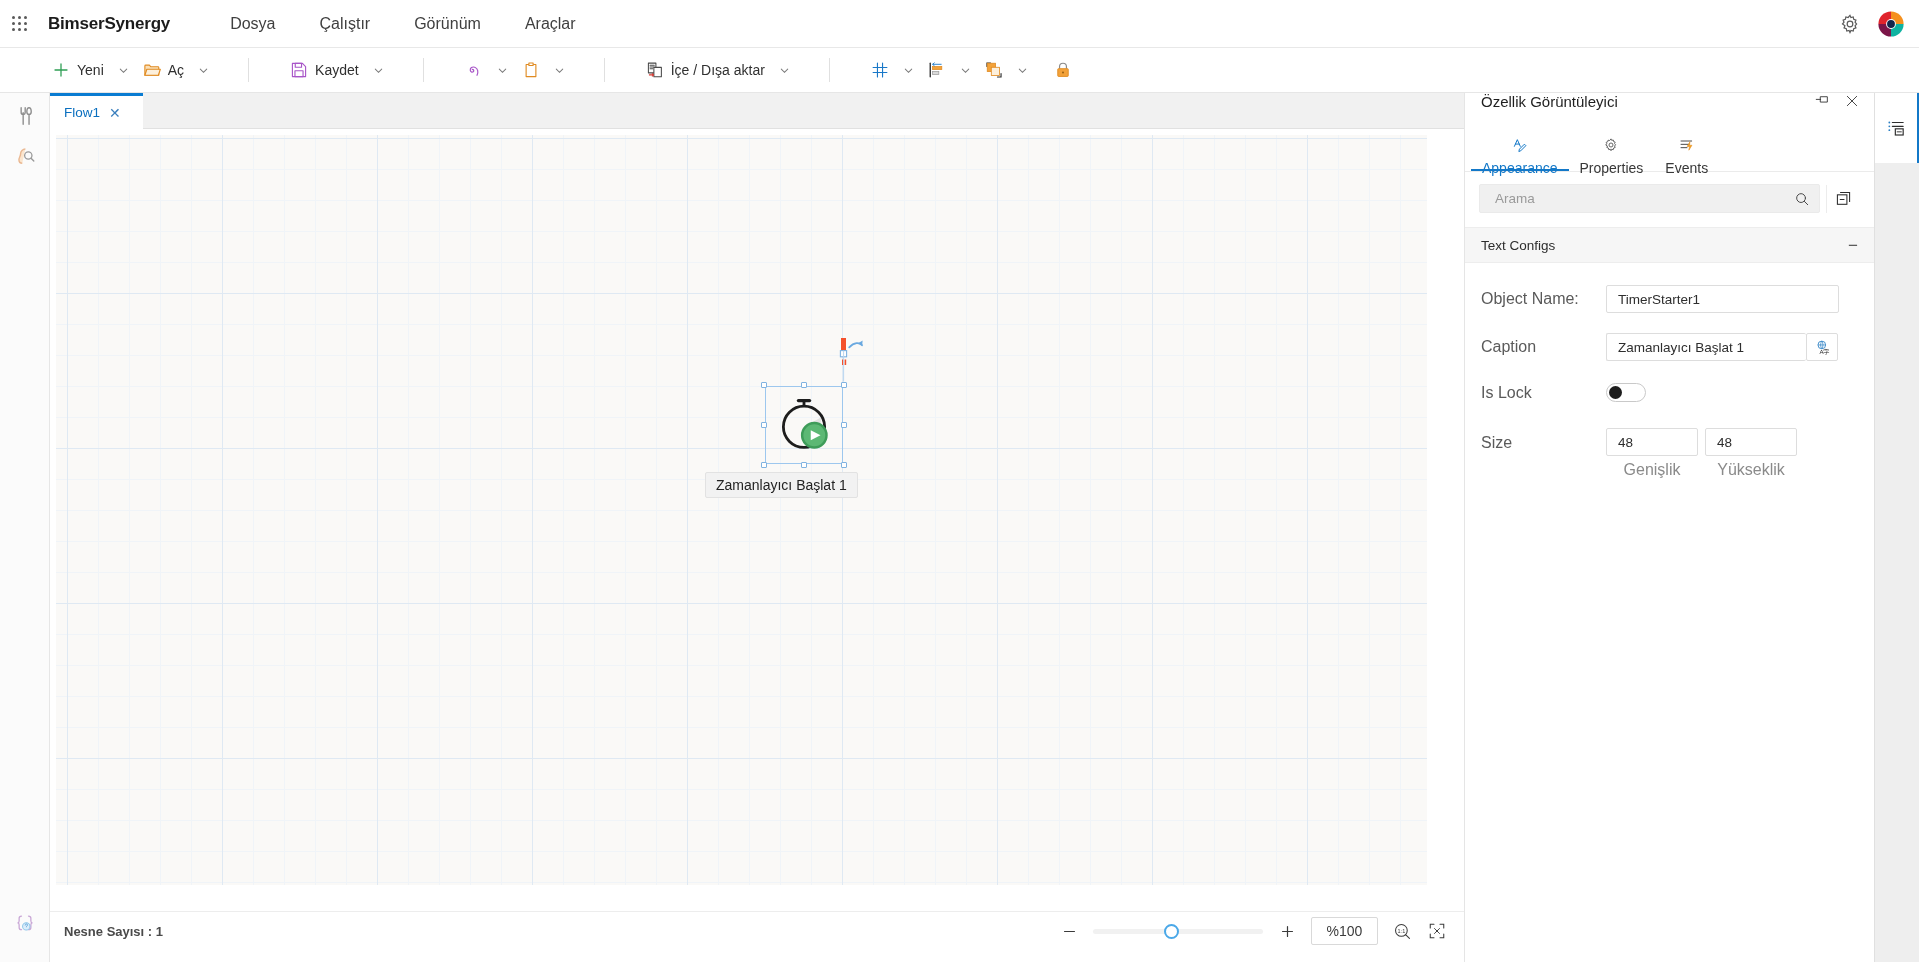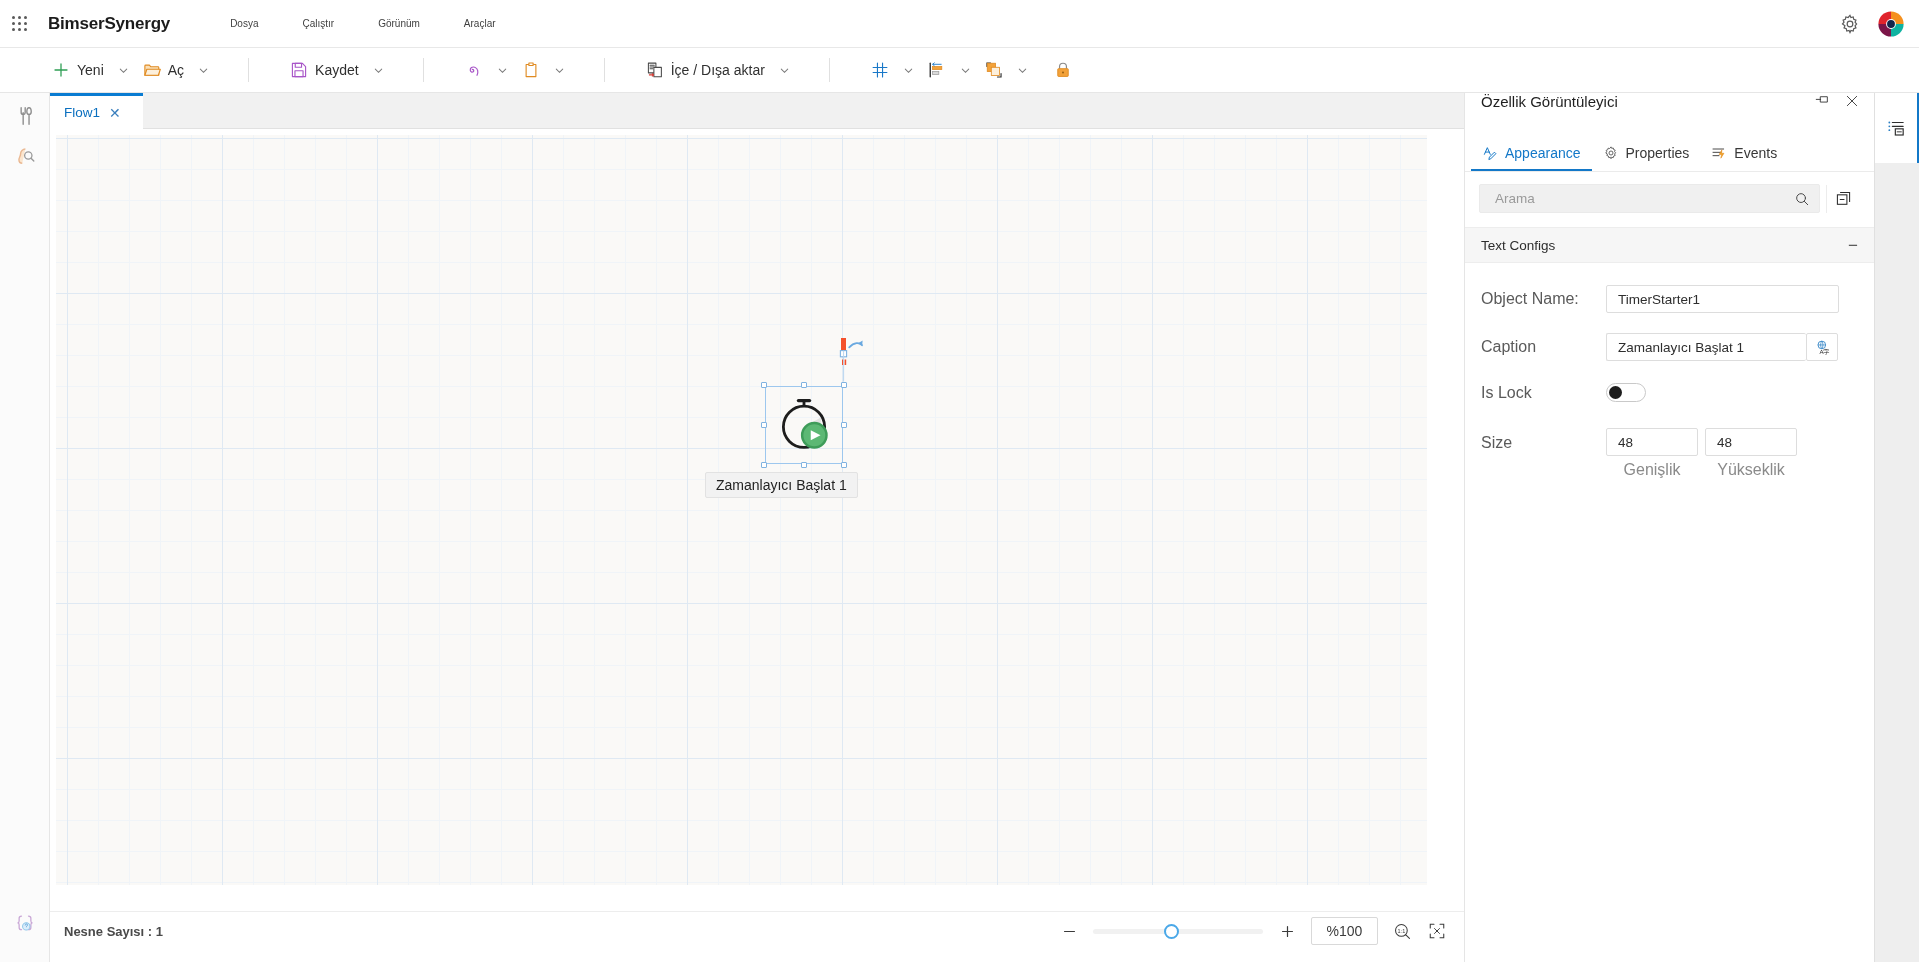--- a/index.html
+++ b/index.html
@@ -22,21 +22,21 @@
     width: 16px; height: 16px; margin-left: 12px; margin-right: 10px;
     display: grid; grid-template-columns: repeat(3,1fr); grid-template-rows: repeat(3,1fr);
     gap: 2px; cursor: pointer;
   }
   .waffle i { background: #595959; border-radius: 50%; display: block; width: 3px; height: 3px; }
   #brand {
     font-size: 17px; font-weight: 700; color: #1b1b1b; letter-spacing: -0.2px;
     margin-left: 10px; margin-right: 38px; cursor: pointer;
   }
   .menu-item {
-    font-size: 10px; color: #3f3f3f; padding: 0 22px; line-height: 48px;
+    font-size: 16px; color: #3f3f3f; padding: 0 22px; line-height: 48px;
     cursor: pointer; white-space: nowrap;
   }
   #topbar-right {
     margin-left: auto; display: flex; align-items: center; gap: 16px; padding-right: 14px;
   }
   .gear-ico { width: 22px; height: 22px; cursor: pointer; }
   .avatar { width: 28px; height: 28px; cursor: pointer; border-radius: 50%; }
 
   
   #toolbar {
@@ -149,21 +149,21 @@
   #panel-head {
     height: 44px; display: flex; align-items: flex-start; padding: 0 14px 0 16px;
   }
   #panel-title { font-size: 15px; color: #1f1f1f; }
   #panel-actions { margin-left: auto; display: flex; align-items: center; gap: 14px; }
   .pico { width: 16px; height: 16px; cursor: pointer; color: #3a3a3a; }
 
   #tabs { display: flex; align-items: flex-end; height: 35px; padding-left: 6px; border-bottom: 1px solid #ebebeb; }
   .ptab {
     display: flex; align-items: center; gap: 7px; padding: 0 11px; height: 34px;
-    font-size: 14px; color: #383838; cursor: pointer; border-bottom: 2.5px solid transparent;
+    font-size: 14px; color: #383838; cursor: pointer; border-bottom: 2.5px solid transparent; flex-direction: column;
   }
   .ptab.active { color: #1378c8; border-bottom-color: #1378c8; }
   .ptab svg { width: 16px; height: 16px; flex: none; }
 
   #searchrow { display: flex; align-items: center; gap: 0; padding: 12px 14px 14px 14px; }
   #searchbox {
     flex: 1; height: 29px; background: #f0f0f0; border: 1px solid #eaeaea;
     display: flex; align-items: center; border-radius: 2px;
   }
   #searchinput {

